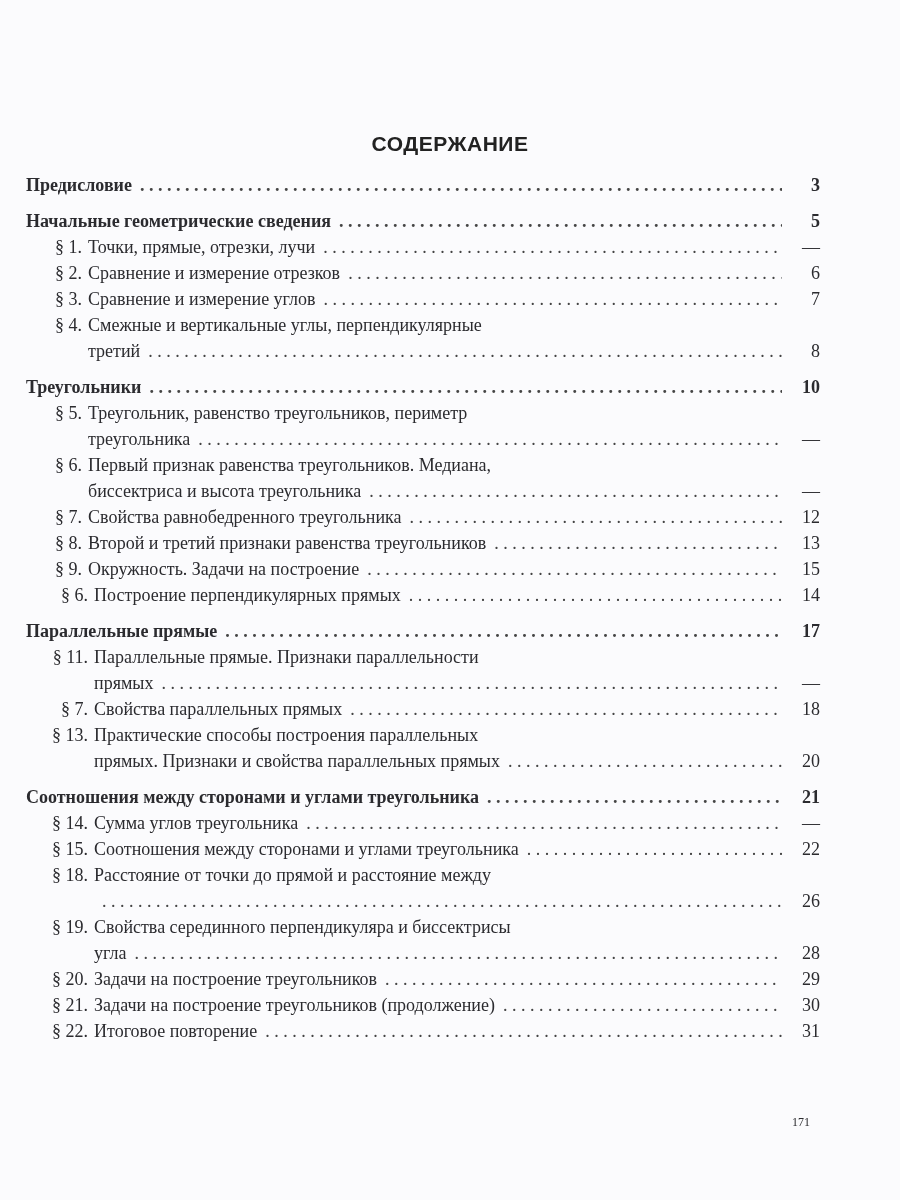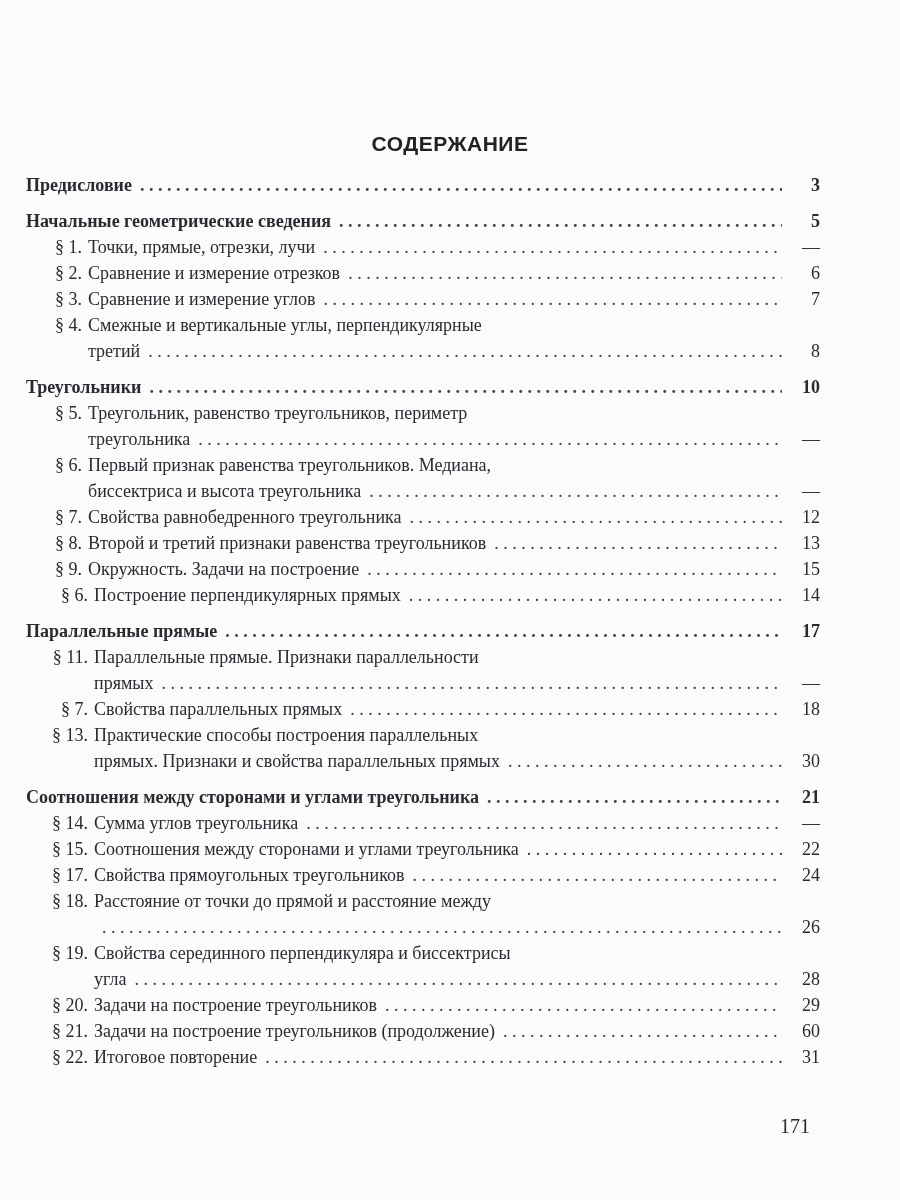--- a/index.html
+++ b/index.html
@@ -48,21 +48,21 @@
     letter-spacing: 3px; color: #444;
   }
   .dots::before {
     content: ". . . . . . . . . . . . . . . . . . . . . . . . . . . . . . . . . . . . . . . . . . . . . . . . . . . . . . . . . . . . . . . . . . . . . . . . . . . . . . . . . . . . . . . . . . . . . . . .";
     letter-spacing: 0;
   }
   .page-ref { width: 30px; text-align: right; flex: none; }
   .row.plain .text { flex: 1 1 auto; }
   .page-num {
     position: absolute; top: 1115px; left: 760px; width: 50px;
-    text-align: right; font-size: 20px;
+    text-align: right; font-size: 12px;
     font-family: "Liberation Serif", serif;
   }
 </style>
 </head>
 <body>
 
 <div class="page">
   <div class="ghost"></div>
 
   <div class="title">СОДЕРЖАНИЕ</div>
@@ -177,45 +177,39 @@
         <span class="page-ref">18</span>
       </div>
       <div class="row plain">
         <span class="num wide">§ 13.</span>
         <span class="text">Практические способы построения параллельных</span>
       </div>
       <div class="row">
         <span class="num wide" style="visibility: hidden;">§ 13.</span>
         <span class="text">прямых. Признаки и свойства параллельных прямых</span>
         <span class="dots"></span>
-        <span class="page-ref">30</span>
+        <span class="page-ref">20</span>
       </div>
       <div class="row chapter">
         <span class="text">Соотношения между сторонами и углами треугольника</span>
         <span class="dots"></span>
         <span class="page-ref">21</span>
       </div>
       <div class="row">
         <span class="num wide">§ 14.</span>
         <span class="text">Сумма углов треугольника</span>
         <span class="dots"></span>
         <span class="page-ref">—</span>
       </div>
       <div class="row">
         <span class="num wide">§ 15.</span>
         <span class="text">Соотношения между сторонами и углами треугольника</span>
         <span class="dots"></span>
         <span class="page-ref">22</span>
       </div>
-      <div class="row">
-        <span class="num wide">§ 17.</span>
-        <span class="text">Свойства прямоугольных треугольников</span>
-        <span class="dots"></span>
-        <span class="page-ref">24</span>
-      </div>
       <div class="row plain">
         <span class="num wide">§ 18.</span>
         <span class="text">Расстояние от точки до прямой и расстояние между</span>
       </div>
       <div class="row">
         <span class="num wide" style="visibility: hidden;">§ 18.</span>
         <span class="dots"></span>
         <span class="page-ref">26</span>
       </div>
       <div class="row plain">
@@ -231,21 +225,21 @@
       <div class="row">
         <span class="num wide">§ 20.</span>
         <span class="text">Задачи на построение треугольников</span>
         <span class="dots"></span>
         <span class="page-ref">29</span>
       </div>
       <div class="row">
         <span class="num wide">§ 21.</span>
         <span class="text">Задачи на построение треугольников (продолжение)</span>
         <span class="dots"></span>
-        <span class="page-ref">60</span>
+        <span class="page-ref">30</span>
       </div>
       <div class="row">
         <span class="num wide">§ 22.</span>
         <span class="text">Итоговое повторение</span>
         <span class="dots"></span>
         <span class="page-ref">31</span>
       </div>
     </div>
 
   <div class="page-num">171</div>

